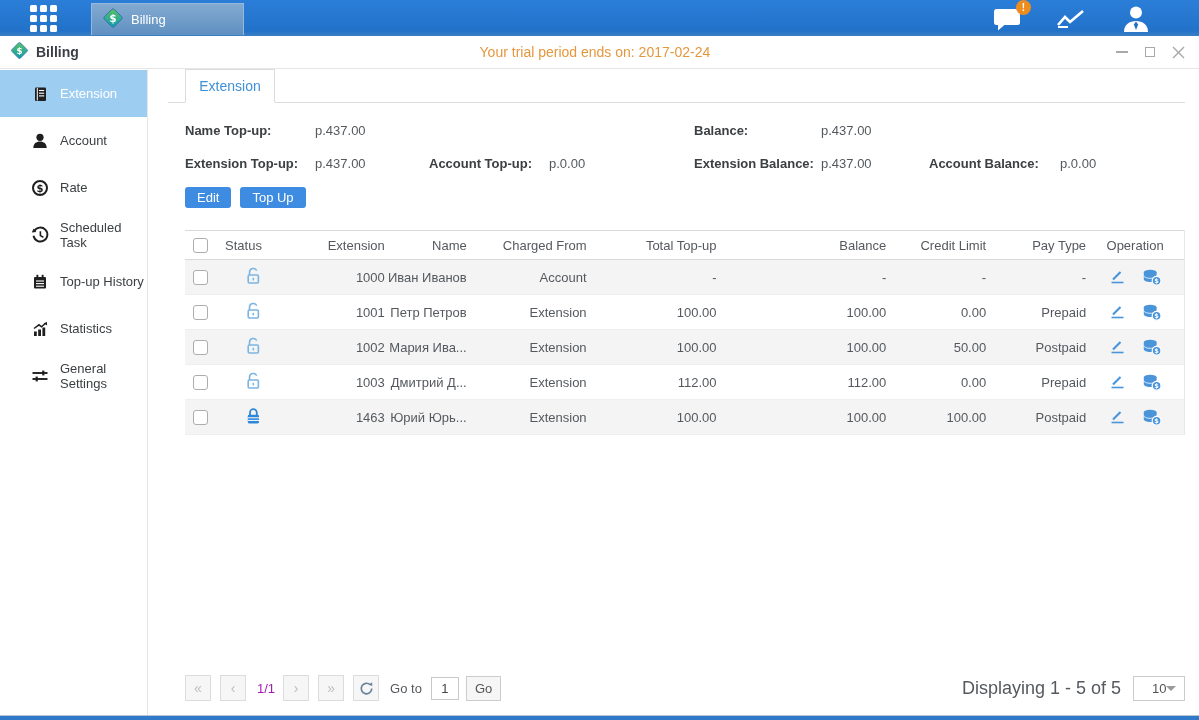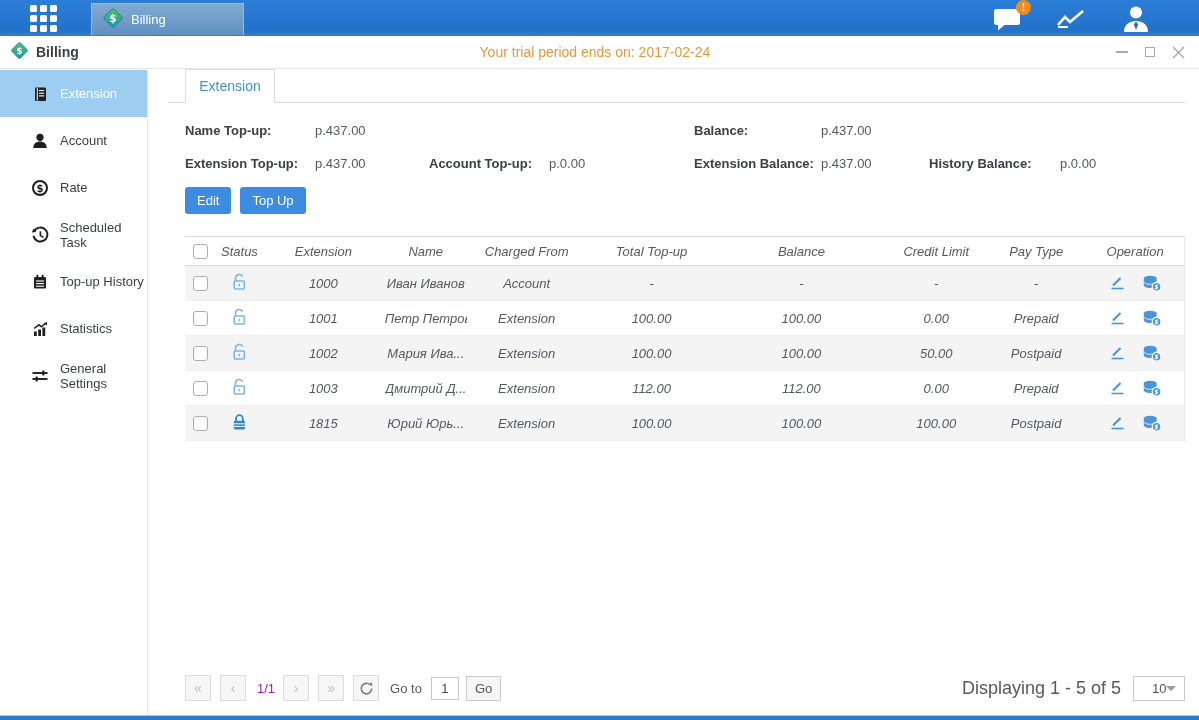--- a/index.html
+++ b/index.html
@@ -53,31 +53,31 @@
     display:flex; align-items:center; justify-content:center; cursor:pointer; }
 
   
   .summary { display:grid; grid-template-columns:130px 114px 120px 145px 127px 108px 131px 1fr;
     row-gap:18px; margin:20px 0 16px 17px; font-size:13px; }
   .s-label { font-weight:bold; color:#3c4043; }
   .s-value { color:#55595e; }
 
   
   .btn-row { margin:12px 0 22px 17px; display:flex; gap:9px; }
-  .btn { background:#3d8ce2; color:#fff; border:none; font-size:13px; height:27px;
+  .btn { background:#3d8ce2; color:#fff; border:none; font-size:13px; height:21px;
     padding:0 12px; border-radius:3px; cursor:pointer; font-family:inherit; }
 
   
   .grid { margin-left:17px; width:1000px; border-right:1px solid #e8e8e8; }
   .tr { display:flex; align-items:center; }
   .th-row { height:30px; border-top:1px solid #d9d9d9; border-bottom:1px solid #d9d9d9;
     color:#55595e; }
   .row { height:35px; border-bottom:1px solid #efefef; color:#55595e; cursor:pointer; }
   .row:nth-child(even) { background:#f4f4f4; }
-  .td { font-size:13px; text-align:center; overflow:hidden; white-space:nowrap;font-style:italic; }
+  .td { font-size:13px; text-align:right; overflow:hidden; white-space:nowrap; }
   .c-check{width:32px; display:flex; justify-content:center;}
   .c-status{width:45px;} .c-ext{width:123px;} .c-name{width:82px;} .c-charged{width:120px;}
   .c-total{width:130px;} .c-bal{width:170px;} .c-credit{width:100px;} .c-pay{width:100px;}
   .c-op{width:98px; display:flex; justify-content:center; gap:16px;}
   .checkbox { width:15px; height:15px; border:1px solid #adadad; border-radius:3px;
     background:#fff; display:inline-block; cursor:pointer; }
   .status-icon { display:inline-flex; }
   .status-icon .lock-closed { display:none; }
   .status-icon.locked .lock-closed { display:inline; }
   .op-btn { cursor:pointer; display:inline-flex; }
@@ -284,21 +284,21 @@
       <div class="s-label">Balance:</div>
       <div class="s-value">p.437.00</div>
       <div></div>
         <div></div>
       <div class="s-label">Extension Top-up:</div>
       <div class="s-value">p.437.00</div>
       <div class="s-label">Account Top-up:</div>
       <div class="s-value">p.0.00</div>
       <div class="s-label">Extension Balance:</div>
       <div class="s-value">p.437.00</div>
-      <div class="s-label">History Balance:</div>
+      <div class="s-label">Account Balance:</div>
       <div class="s-value">p.0.00</div>
     </div>
 
     <div class="btn-row">
       <button class="btn">Edit</button>
       <button class="btn">Top Up</button>
     </div>
 
     <div class="grid">
       <div class="tr th-row">
@@ -474,21 +474,21 @@
           </div>
         <div class="td c-status"><span class="status-icon locked">
 
           <svg class="lock-closed" width="17" height="18" viewBox="0 0 17 18">
                 <path d="M5 8 V5.6 a3.4 3.4 0 0 1 6.8 0 V8" fill="none" stroke="#2f87d8" stroke-width="1.8"></path>
                 <rect x="2.8" y="7.8" width="11.2" height="8.6" rx="1.4" fill="#2f87d8"></rect>
                 <line x1="2.8" y1="10.8" x2="14" y2="10.8" stroke="#fff" stroke-width="1"></line>
                 <line x1="2.8" y1="13.4" x2="14" y2="13.4" stroke="#fff" stroke-width="1"></line>
               </svg>
         </span></div>
-        <div class="td c-ext">1815</div>
+        <div class="td c-ext">1463</div>
         <div class="td c-name">Юрий Юрь...</div>
         <div class="td c-charged">Extension</div>
         <div class="td c-total">100.00</div>
         <div class="td c-bal">100.00</div>
         <div class="td c-credit">100.00</div>
         <div class="td c-pay">Postpaid</div>
         <div class="td c-op">
           <span class="op-btn">
               <svg width="17" height="17" viewBox="0 0 17 17">
                 <line x1="4" y1="11.5" x2="11.5" y2="4" stroke="#4a94da" stroke-width="2.2"></line>

